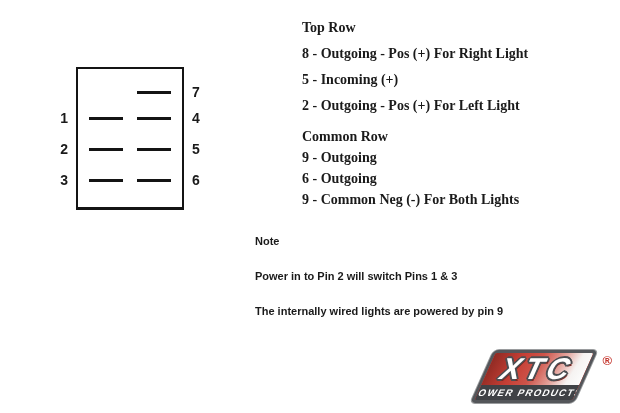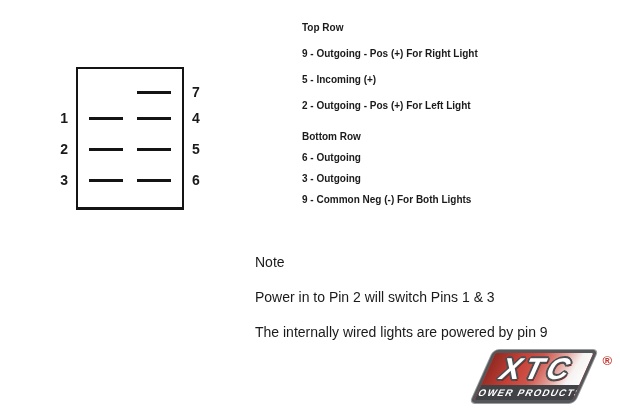--- a/index.html
+++ b/index.html
@@ -13,29 +13,29 @@
     position:absolute;left:76px;top:67px;width:108px;height:143px;
     box-sizing:border-box;border:2px solid #141414;border-bottom-width:3px;background:#fff;
   }
   .pin-dash{position:absolute;width:34px;height:3px;background:#141414;}
   .pin-label{
     position:absolute;width:20px;font-size:14px;font-weight:bold;line-height:16px;
   }
   .pin-label.left{left:48px;text-align:right;}
   .pin-label.right{left:192px;text-align:left;}
   
-  .legend{position:absolute;left:302px;top:20px;font-size:10px;font-weight:bold;}
+  .legend{position:absolute;left:302px;top:20px;font-size:14px;font-weight:bold;font-family:Liberation Serif, serif;}
   .legend-heading{line-height:16px;}
   .legend-heading.bottom{margin-top:15px;}
   .legend-items > div{line-height:16px;}
   .top-items > div{margin-top:10px;}
   .bottom-items{margin-top:4px;}
   .bottom-items > div{margin-top:5px;}
   
-  .note{position:absolute;left:255px;top:254px;font-size:14px;font-weight:normal;}
+  .note{position:absolute;left:255px;top:233px;font-size:11px;font-weight:bold;}
   .note-heading{line-height:17px;}
   .note-lines > div{line-height:17px;margin-top:18px;}
   
   .logo{position:absolute;left:460px;top:344px;width:160px;height:68px;}
   .logo-plate{
     position:absolute;left:22px;top:6px;width:104px;height:53px;
     transform:skewX(-24deg);transform-origin:50% 50%;
     box-sizing:border-box;border:3px solid #54565a;border-radius:5px;
     background:#c63f35;display:flex;flex-direction:column;overflow:hidden;
     box-shadow:0 0 0 1px #9a9c9e;
@@ -77,28 +77,28 @@
       <div class="pin-label right" style="top: 110px;">4</div>
       <div class="pin-dash" style="top: 148px; left: 137px;"></div>
       <div class="pin-label right" style="top: 141px;">5</div>
       <div class="pin-dash" style="top: 179px; left: 137px;"></div>
       <div class="pin-label right" style="top: 172px;">6</div>
     </div>
 
   <div class="legend">
     <div class="legend-heading top">Top Row</div>
     <div class="legend-items top-items">
-        <div class="legend-item">9 - Outgoing - Pos (+) For Right Light</div>
+        <div class="legend-item">8 - Outgoing - Pos (+) For Right Light</div>
         <div class="legend-item">5 - Incoming (+)</div>
         <div class="legend-item">2 - Outgoing - Pos (+) For Left Light</div>
       </div>
-    <div class="legend-heading bottom">Bottom Row</div>
+    <div class="legend-heading bottom">Common Row</div>
     <div class="legend-items bottom-items">
+        <div class="legend-item">9 - Outgoing</div>
         <div class="legend-item">6 - Outgoing</div>
-        <div class="legend-item">3 - Outgoing</div>
         <div class="legend-item">9 - Common Neg (-) For Both Lights</div>
       </div>
   </div>
 
   <div class="note">
     <div class="note-heading">Note</div>
     <div class="note-lines">
         <div class="note-line">Power in to Pin 2 will switch Pins 1 &amp; 3</div>
         <div class="note-line">The internally wired lights are powered by pin 9</div>
       </div>

